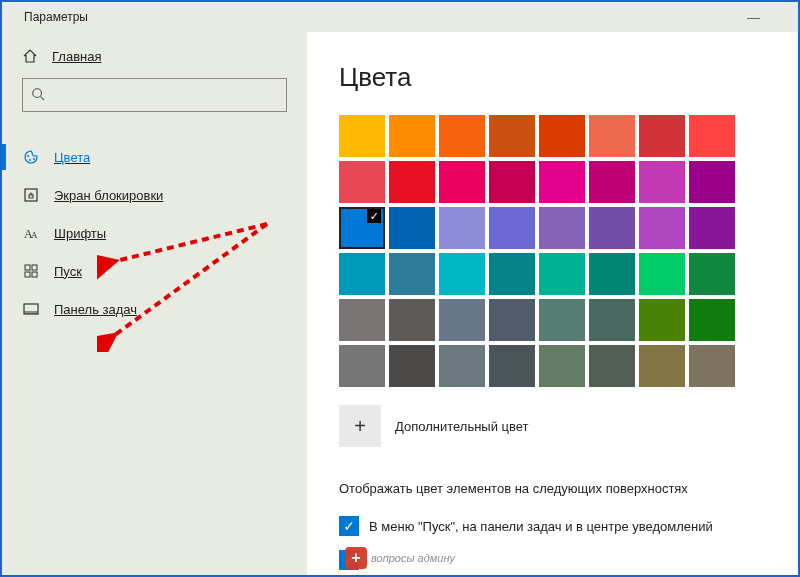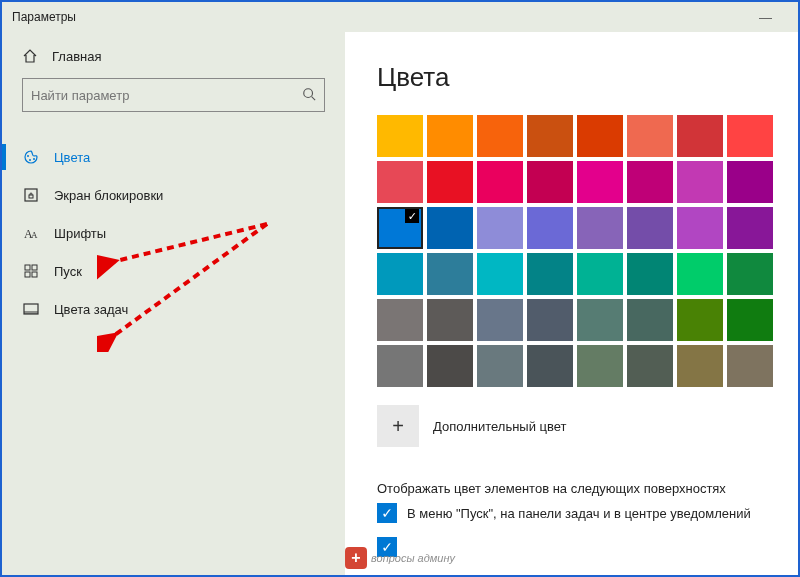--- a/index.html
+++ b/index.html
@@ -12,40 +12,41 @@
     overflow: hidden;
     border: 2px solid #1e62d0;
     position: relative;
     background: #fff;
   }
   .titlebar {
     display: flex;
     align-items: center;
     justify-content: space-between;
     height: 30px;
-    padding: 0 10px;
+    padding: 0 22px;
     background: #e7ebe2;
     font-size: 12px;
   }
   .titlebar .win-btn {
     width: 45px;
     text-align: center;
     color: #555;
     font-size: 13px;
   }
   .container {
     display: flex;
     height: calc(100% - 30px);
   }
   .sidebar {
-    width: 343px;
+    width: 305px;
     background: #e7ebe2;
     padding-top: 8px;
     display: flex;
     flex-direction: column;
+    text-decoration: underline;
   }
   .home-row {
     display: flex;
     align-items: center;
     gap: 14px;
     padding: 8px 20px 14px 20px;
   }
   .home-row .icon { width: 16px; height: 16px; display:flex; align-items:center; justify-content:center;}
   .searchbox {
     margin: 0 20px 18px 20px;
@@ -151,21 +152,21 @@
     height: 42px;
     background: #e9e9e9;
     display: flex;
     align-items: center;
     justify-content: center;
     font-size: 20px;
     color: #333;
   }
   .surfaces-title {
     font-size: 13px;
-    margin-bottom: 7px;
+    margin-bottom: 20px;
   }
   .chk-row {
     display: flex;
     align-items: center;
     gap: 10px;
     margin-bottom: 14px;
     font-size: 13px;
   }
   .chk {
     width: 20px;
@@ -227,21 +228,20 @@
     <div class="home-row">
       <span class="icon">
         <svg width="16" height="16" viewBox="0 0 16 16">
             <path fill="none" stroke="#333" stroke-width="1.2" d="M2 8 L8 2 L14 8 M4 7 V14 H12 V7"></path>
           </svg>
       </span>
       <span>Главная</span>
     </div>
 
     <div class="searchbox">
-      <input placeholder="Найти параметр" style="">
       <span>
         <svg width="14" height="14" viewBox="0 0 16 16">
             <circle cx="7" cy="7" r="5" fill="none" stroke="#555" stroke-width="1.3"></circle>
             <line x1="11" y1="11" x2="15" y2="15" stroke="#555" stroke-width="1.3"></line>
           </svg>
       </span>
     </div>
 
 
     <div class="nav" id="nav">
@@ -286,21 +286,21 @@
           </span>
           <span>Пуск</span>
         </div>
         <div class="nav-item">
           <span class="icon">
             <svg width="16" height="16" viewBox="0 0 16 16">
               <rect x="1" y="3" width="14" height="10" fill="none" stroke="currentColor" stroke-width="1.2"></rect>
               <rect x="1" y="10" width="14" height="3" fill="currentColor" opacity="0.5"></rect>
             </svg>
           </span>
-          <span>Цвета задач</span>
+          <span>Панель задач</span>
         </div>
       </div>
   </div>
 
   <div class="main">
     <h1>Цвета</h1>
 
     <div class="swatches" id="swatches">
         <div class="swatch" style="background: rgb(255, 185, 0);"></div>
         <div class="swatch" style="background: rgb(255, 140, 0);"></div>

